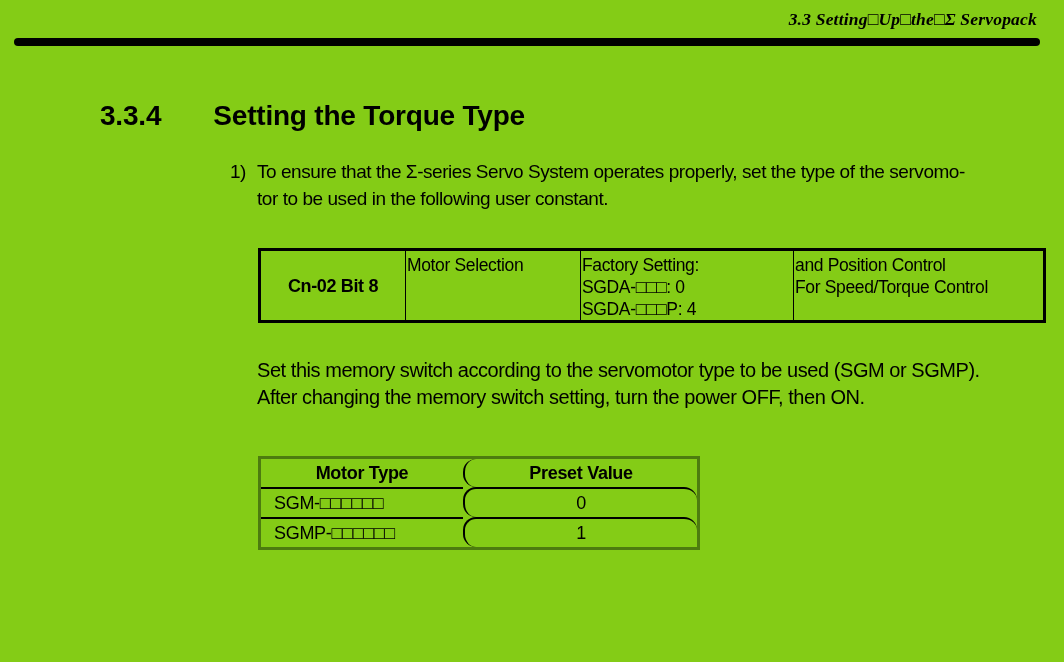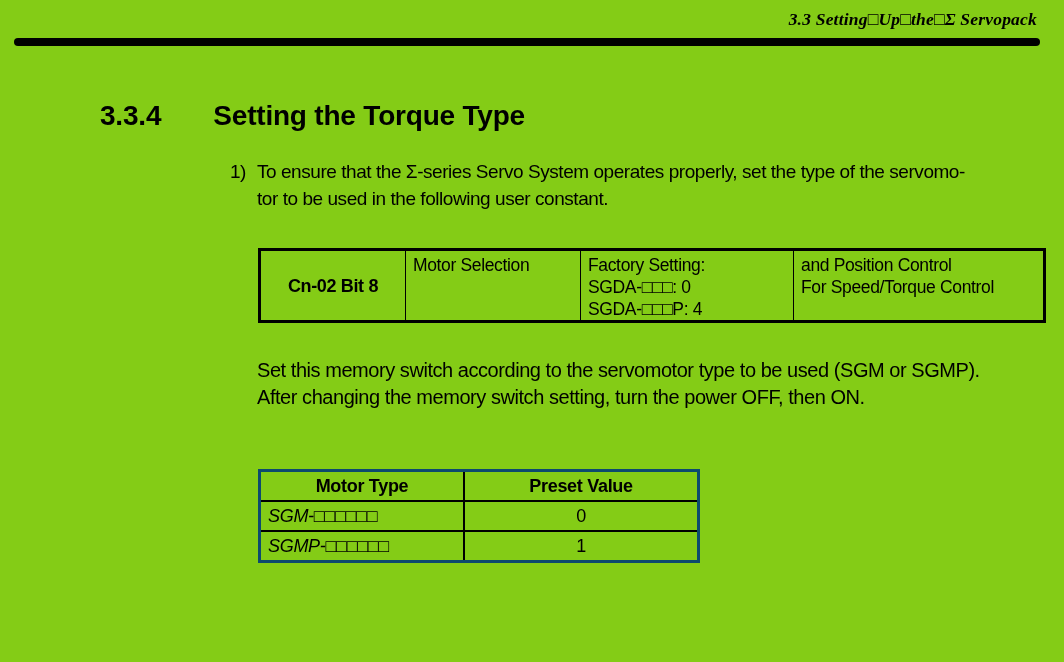--- a/index.html
+++ b/index.html
@@ -71,21 +71,21 @@
     top: 248px;
     width: 788px;
     height: 75px;
     border: 3px solid #000000;
     display: grid;
     grid-template-columns: 144px 175px 213px auto;
     font-size: 17.5px;
     letter-spacing: -0.35px;
     line-height: 22px;
   }
-  .constant-table .cell { padding: 3px 8px 3px 7px; white-space: nowrap; overflow: hidden; }
+  .constant-table .cell { padding: 3px 8px 3px 1px; white-space: nowrap; overflow: hidden; }
   .constant-table .cell + .cell { border-left: 1.5px solid #000000; }
   .constant-table .cell.param {
     display: flex; align-items: center; justify-content: center;
     font-weight: bold; font-size: 18px; padding: 8px;
   }
 
   
   .note-paragraph {
     position: absolute;
     left: 257px;
@@ -93,40 +93,40 @@
     font-size: 20px;
     letter-spacing: -0.45px;
     line-height: 27px;
     white-space: nowrap;
   }
 
   
   .motor-table {
     position: absolute;
     left: 258px;
-    top: 469px;
+    top: 456px;
     width: 442px;
-    border: 3px solid #0c4a6e;
+    border: 3px solid #4d7c0f;
     display: grid;
     grid-template-columns: 202px auto;
     font-size: 18px;
     letter-spacing: -0.3px;
   }
   .motor-table .mcell {
     height: 28px;
     display: flex;
     align-items: center;
     justify-content: center;
     white-space: nowrap;
     overflow: hidden;
   }
   .motor-table .mcell.head { font-weight: bold; height: 28px; }
   .motor-table .mcell.body-row { height: 30px; }
-  .motor-table .mcell.left { justify-content: flex-start; padding-left: 7px; font-style: italic; }
-  .motor-table .col2 { border-left: 2px solid #000000; }
+  .motor-table .mcell.left { justify-content: flex-start; padding-left: 13px; }
+  .motor-table .col2 { border-left: 2px solid #000000; border-radius: 13px; }
   .motor-table .rule-row { border-top: 2.5px solid #000000; }
 </style>
 </head>
 <body>
 
 <div class="page">
 
   <div class="running-head">3.3 Setting□Up□the□Σ Servopack</div>
 
   <div class="header-rule"></div>

